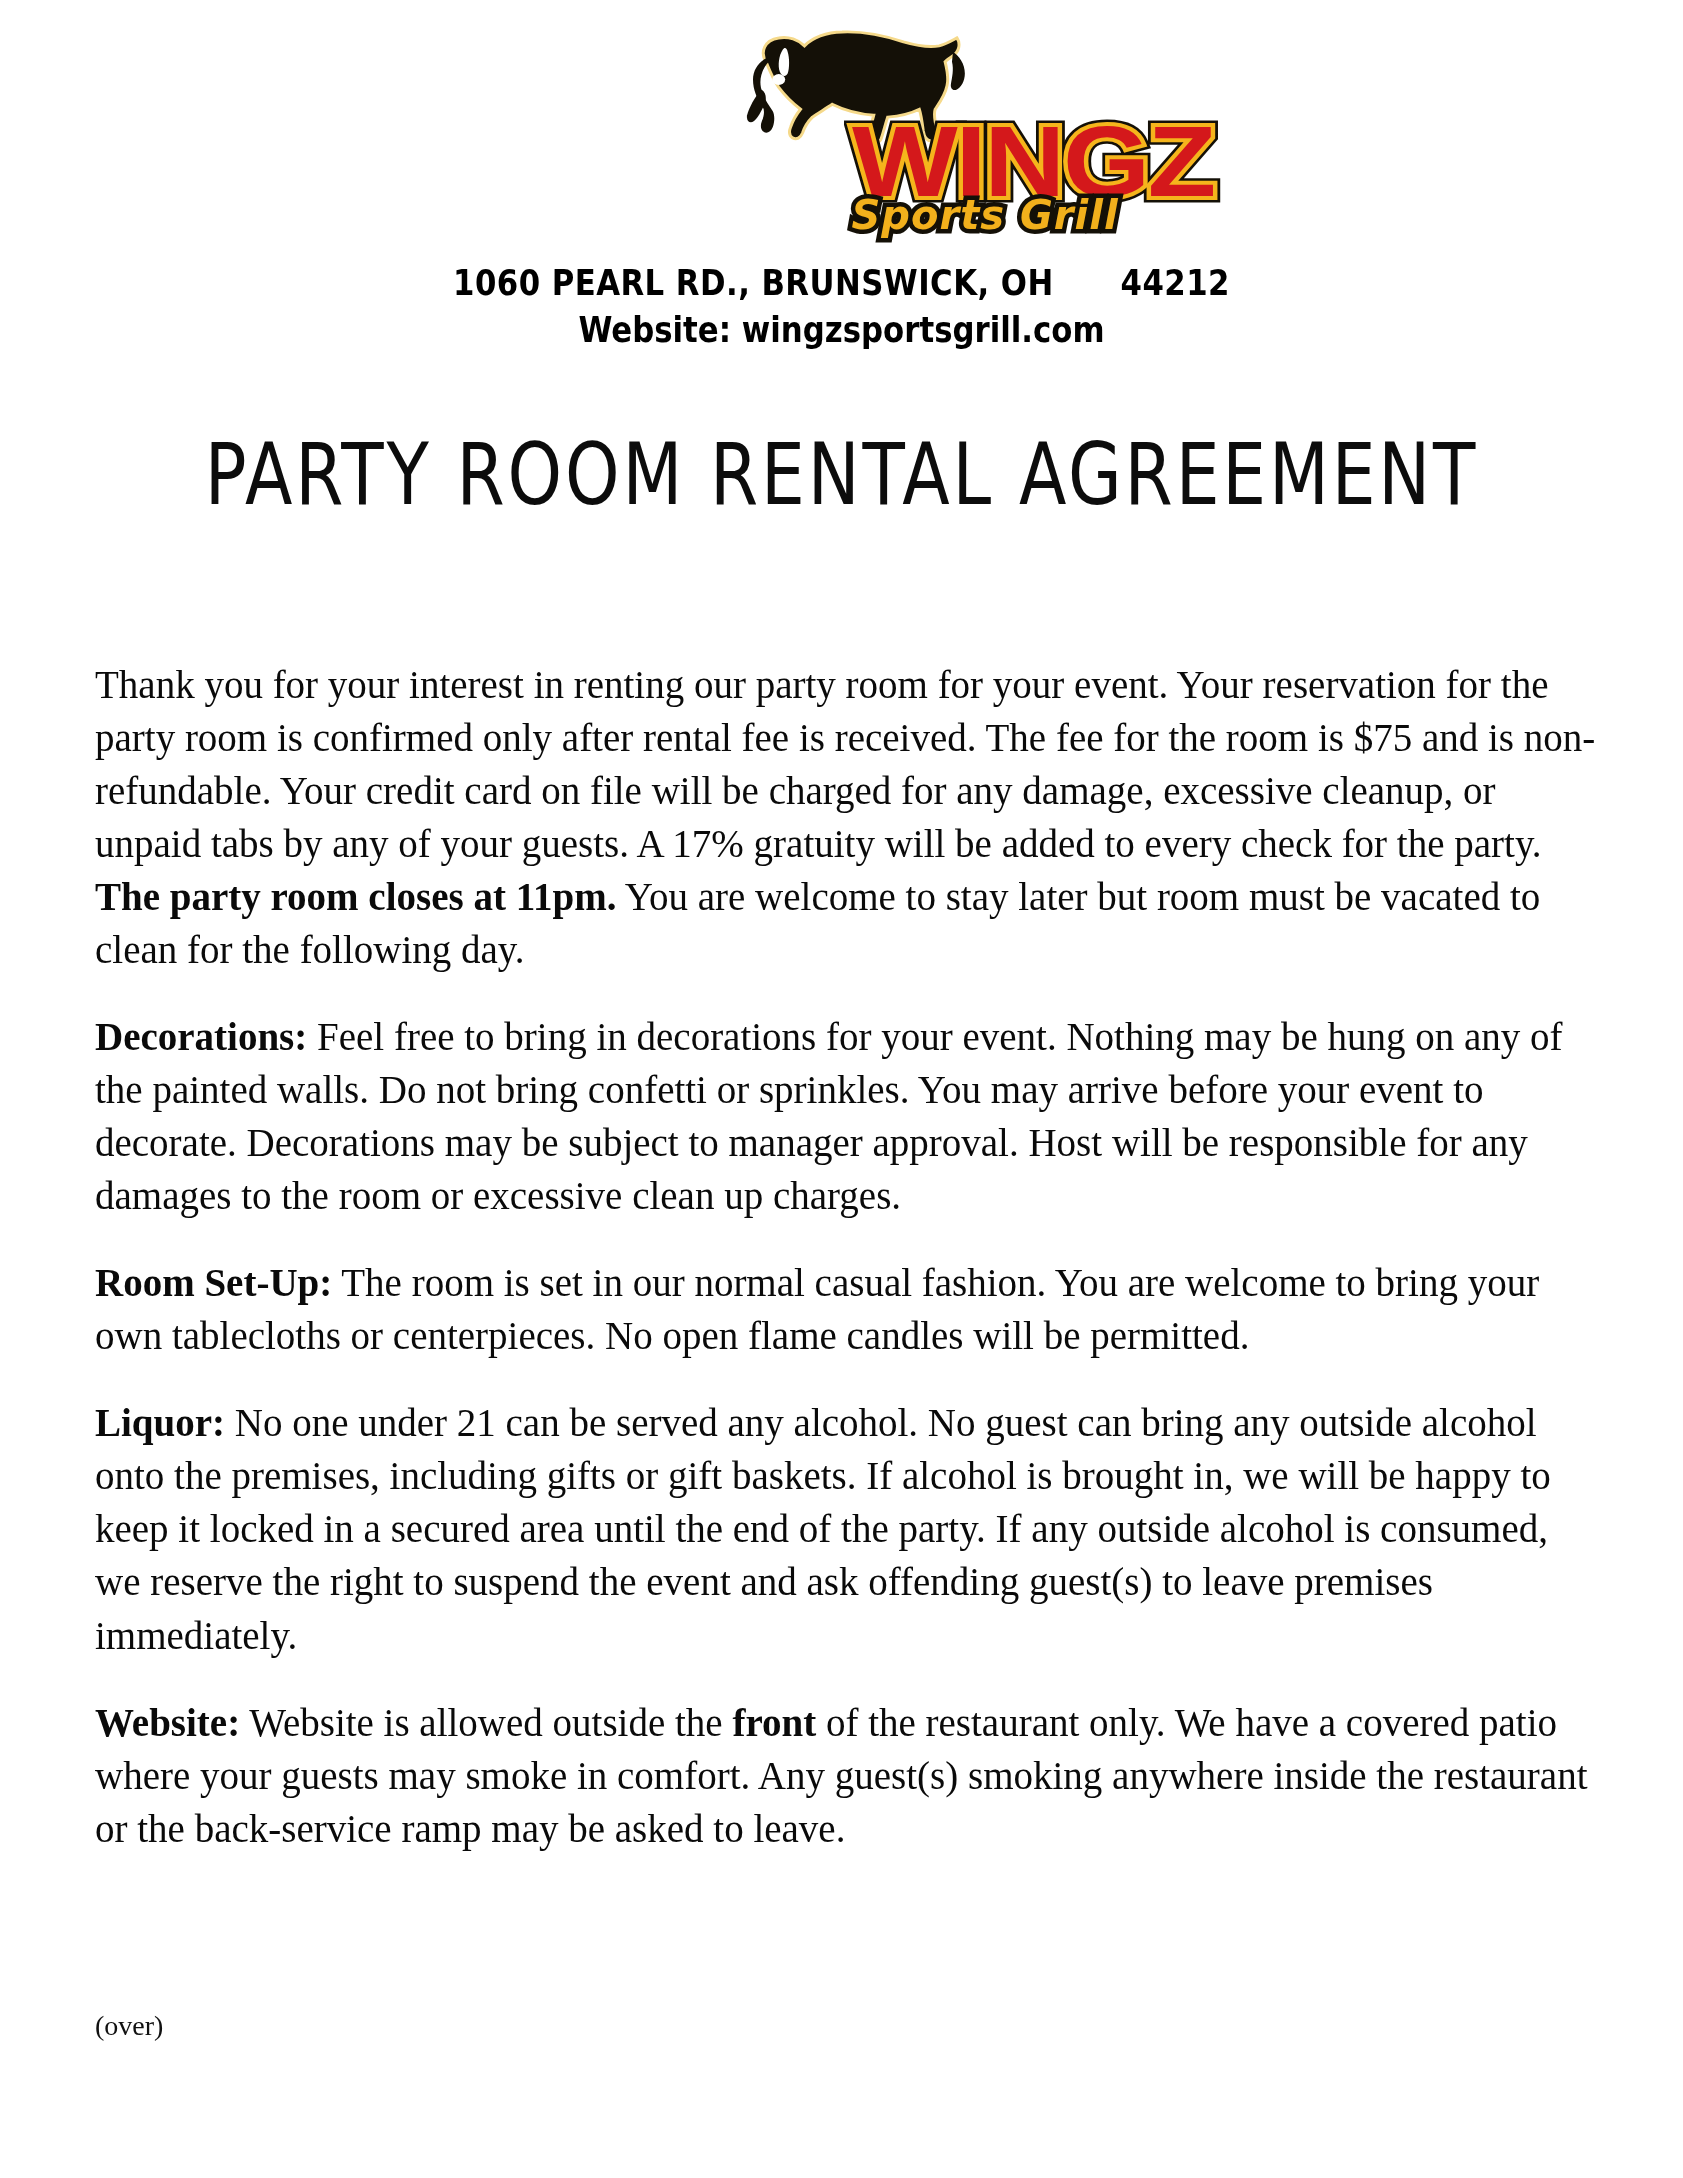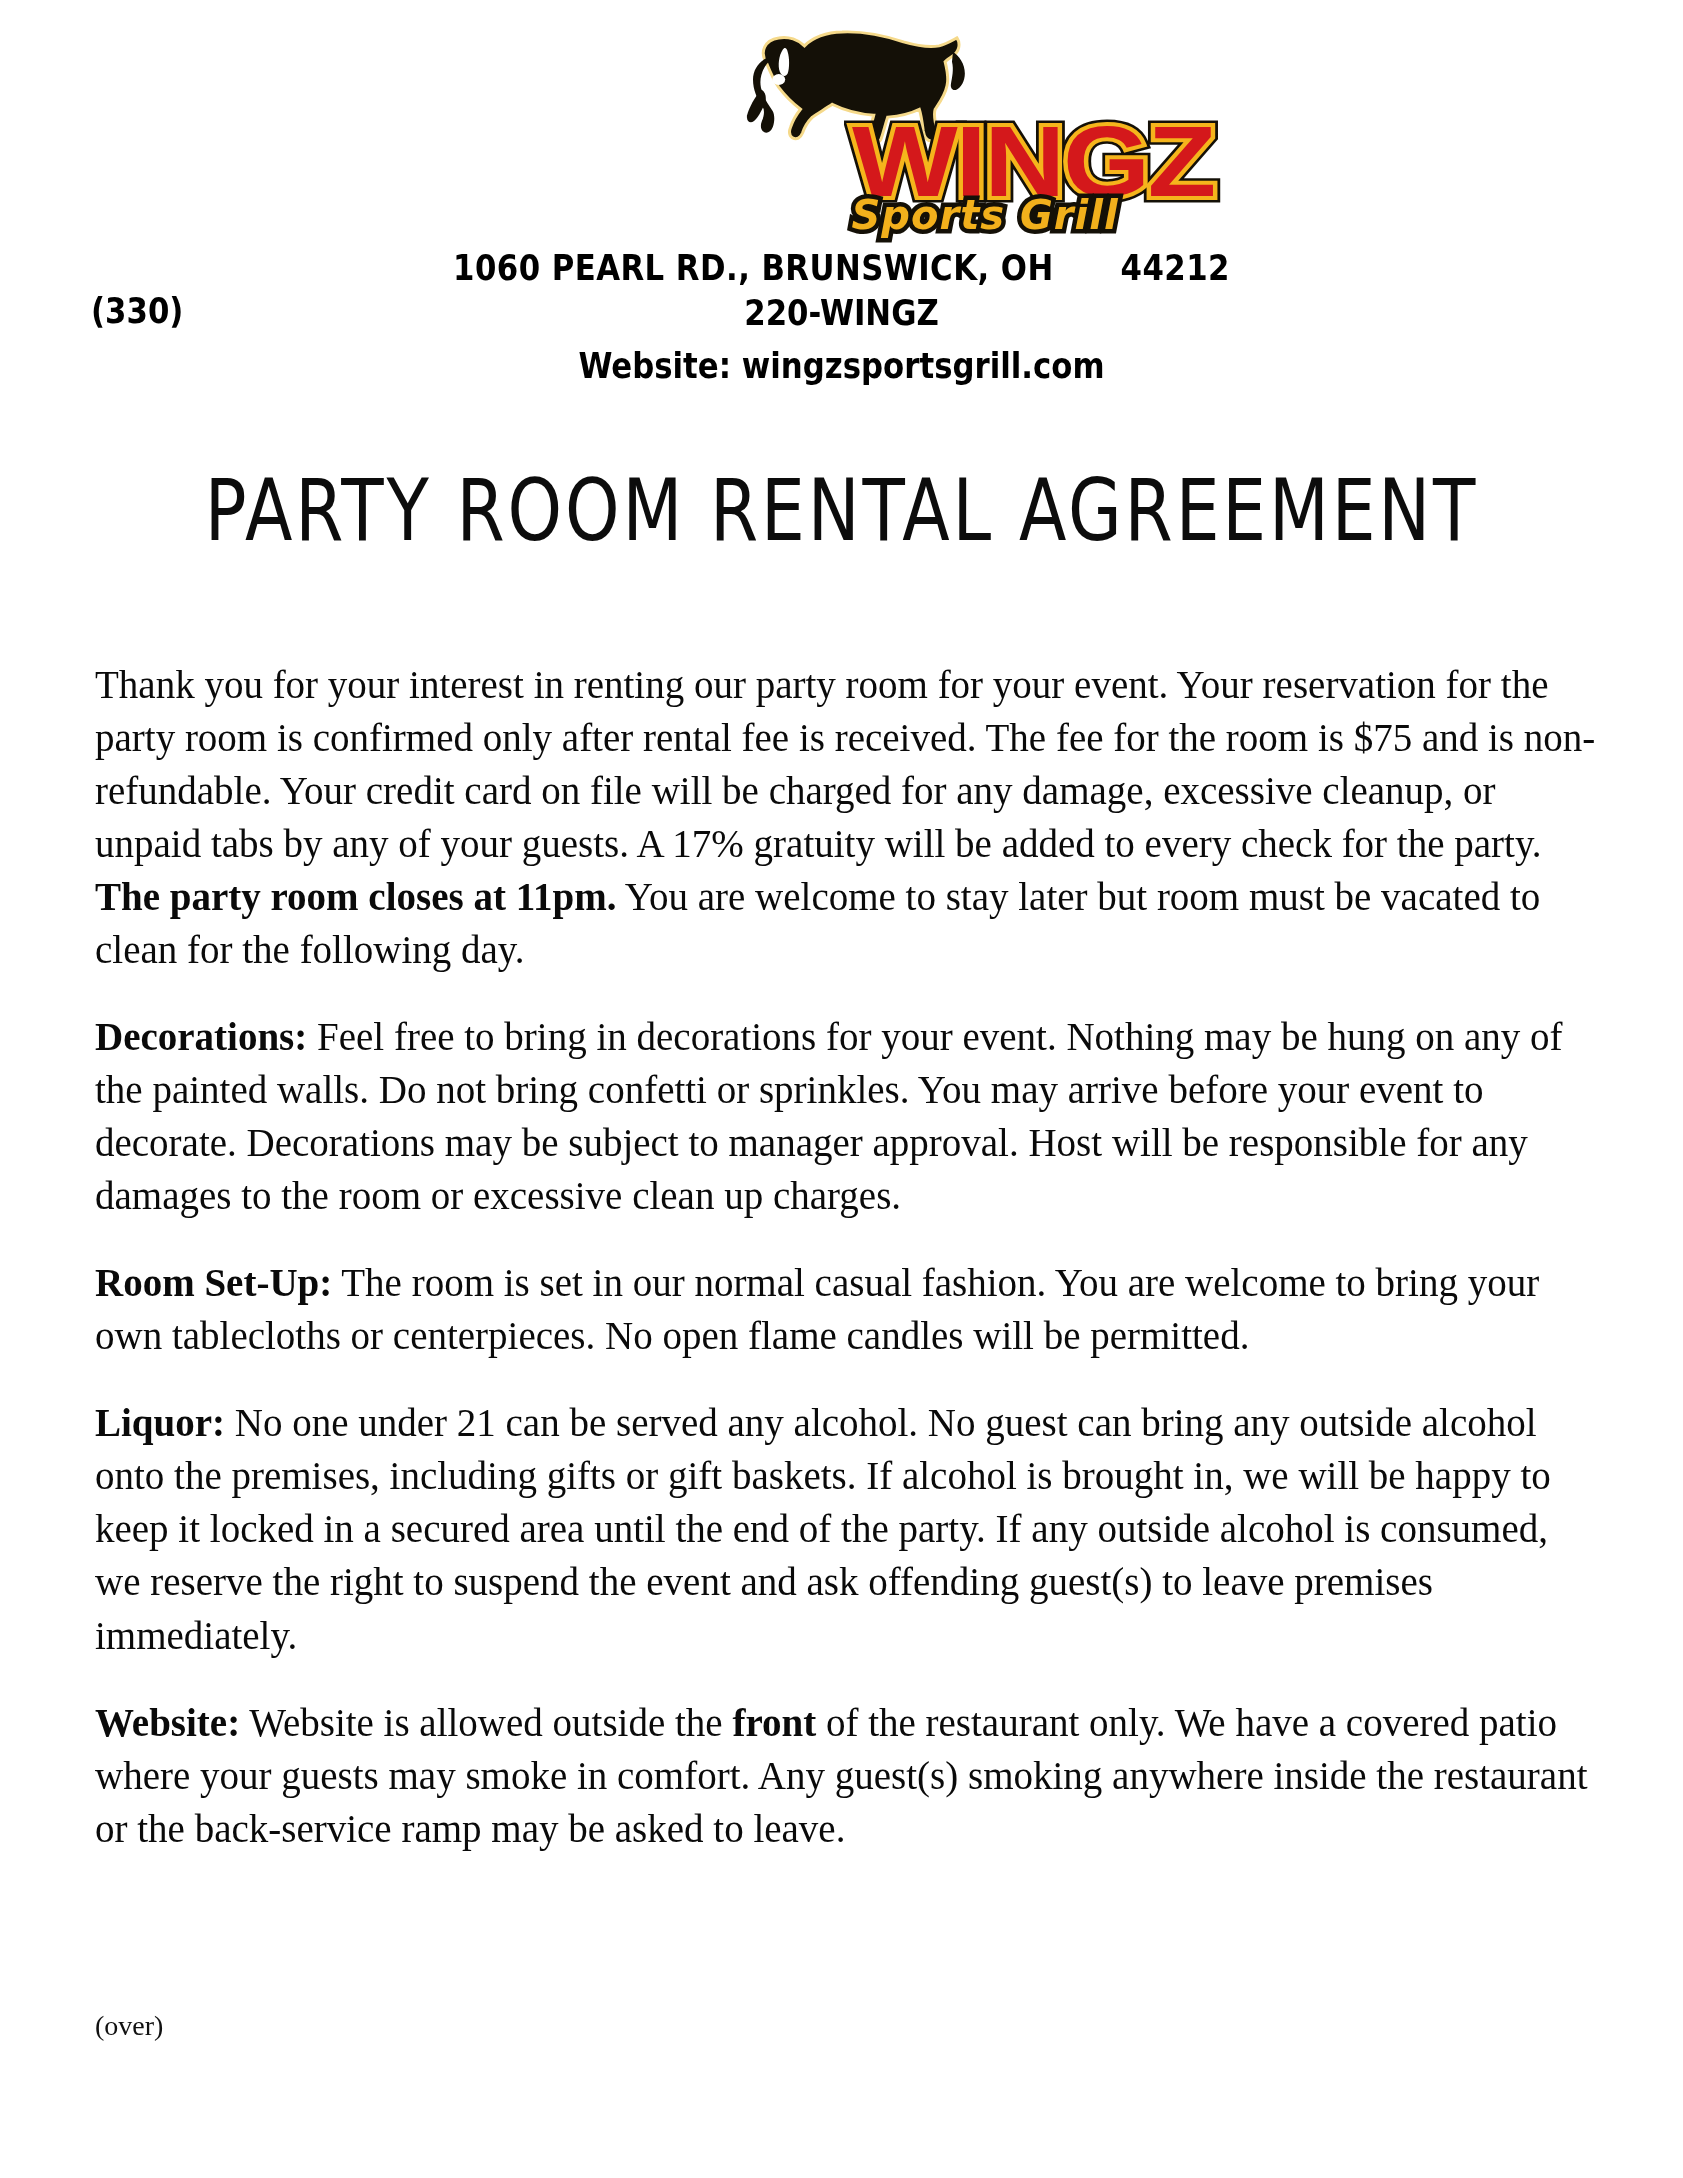--- a/index.html
+++ b/index.html
@@ -85,21 +85,21 @@
     left: 0; top: 4px;
     white-space: nowrap;
   }
   .sg.s-black { color: transparent; -webkit-text-stroke: 9px #141007; }
   .sg.s-gold  { color: #f2b01c; -webkit-text-stroke: 0; }
 
   
   .addr-block {
     position: relative;
     width: 100%;
-    margin-top: 6px;
+    margin-top: 21px;
     font-family: "DejaVu Sans", "Liberation Sans", sans-serif;
     font-weight: bold;
     color: #000;
   }
   .addr-line1 {
     text-align: center;
     font-size: 35px;
     letter-spacing: 0.5px;
     transform: scaleX(0.88);
     white-space: pre;
@@ -231,24 +231,20 @@
       <div class="sports-grill">
         <span class="sg s-black">Sports Grill</span>
         <span class="sg s-gold">Sports Grill</span>
       </div>
 
     </div>
   </div>
 
   <div class="addr-block">
     <div class="addr-line1">1060 PEARL RD., BRUNSWICK, OH      44212</div>
-    <div class="addr-row2">
-      <div class="addr-areacode">(330)</div>
-      <div class="addr-phone">220-WINGZ</div>
-    </div>
     <div class="addr-web">Website: wingzsportsgrill.com</div>
   </div>
 
   <h1 class="doc-title">PARTY ROOM RENTAL AGREEMENT</h1>
 
   <div class="body-copy">
 
     <p><span>Thank you for your interest in renting our party room for your event. Your reservation for the party room is confirmed only after rental fee is received. The fee for the room is $75 and is non-refundable. Your credit card on file will be charged for any damage, excessive cleanup, or unpaid tabs by any of your guests. A 17% gratuity will be added to every check for the party. </span><b>The party room closes at 11pm.</b><span> You are welcome to stay later but room must be vacated to clean for the following day.</span></p>
 
     <p><b>Decorations:</b><span> Feel free to bring in decorations for your event. Nothing may be hung on any of the painted walls. Do not bring confetti or sprinkles. You may arrive before your event to decorate. Decorations may be subject to manager approval. Host will be responsible for any damages to the room or excessive clean up charges.</span></p>

